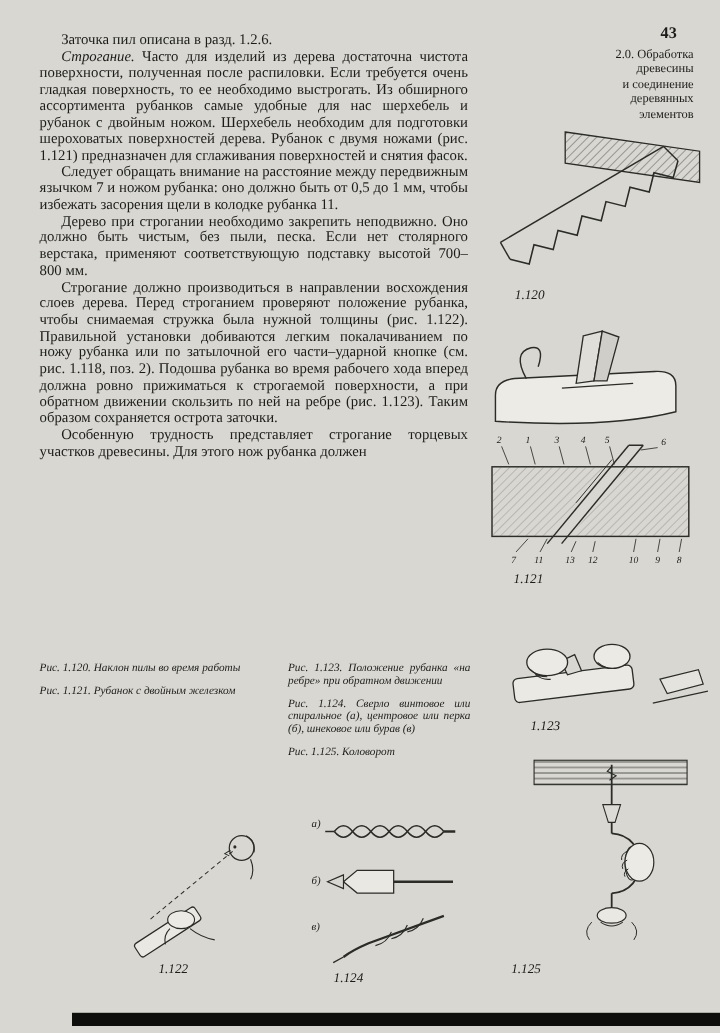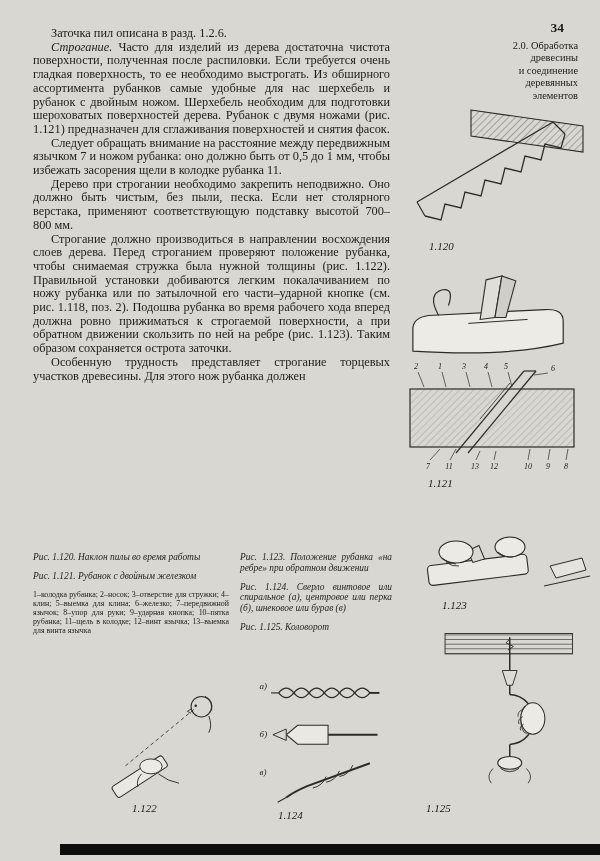--- a/index.html
+++ b/index.html
@@ -46,21 +46,21 @@
     <defs>
       <pattern id="hatchD" width="5" height="5" patternUnits="userSpaceOnUse" patternTransform="rotate(45)">
         <line x1="0" y1="0" x2="0" y2="5" stroke="#4c4c48" stroke-width="0.8"></line>
       </pattern>
       <pattern id="hatchH" width="6" height="5" patternUnits="userSpaceOnUse">
         <line x1="0" y1="2.5" x2="6" y2="2.5" stroke="#4c4c48" stroke-width="0.8"></line>
       </pattern>
     </defs>
   </svg>
 
-  <div class="page-number">34</div>
+  <div class="page-number">43</div>
   <div class="section-header">2.0. Обработка
 древесины
 и соединение
 деревянных
 элементов</div>
 
   <div class="main-col">
     <p class="para">Заточка пил описана в разд. 1.2.6.</p>
     <p class="para"><span class="lead">Строгание.</span><span> Часто для изделий из дерева достаточна чистота поверхности, полученная после распиловки. Если требуется очень гладкая поверхность, то ее необходимо выстрогать. Из обширного ассортимента рубанков самые удобные для нас шерхебель и рубанок с двойным ножом. Шерхебель необходим для подготовки шероховатых поверхностей дерева. Рубанок с двумя ножами (рис. 1.121) предназначен для сглаживания поверхностей и снятия фасок.</span></p>
     <p class="para">Следует обращать внимание на расстояние между передвижным язычком 7 и ножом рубанка: оно должно быть от 0,5 до 1 мм, чтобы избежать засорения щели в колодке рубанка 11.</p>
@@ -157,21 +157,20 @@
       <ellipse cx="94" cy="146" rx="13" ry="7" fill="#e9e8e2" stroke="#2b2b28" stroke-width="1.1"></ellipse>
       <path d="M84,152 q10,7 20,0" fill="none" stroke="#2b2b28" stroke-width="1"></path>
       <path d="M76,152 q-8,8 -2,16 M112,152 q8,8 2,16" fill="none" stroke="#2b2b28" stroke-width="0.9"></path>
     </svg>
     <span class="fig-num" style="margin-left:8px; margin-top:4px;">1.125</span>
   </div>
 
   <div class="captions-left">
     <p class="cap-title">Рис. 1.120. Наклон пилы во время работы</p>
     <p class="cap-title">Рис. 1.121. Рубанок с двойным железком</p>
-    <p class="cap-legend">1–колодка рубанка; 2–носок; 3–отверстие для стружки; 4–клин; 5–выемка для клина; 6–железко; 7–передвижной язычок; 8–упор для руки; 9–ударная кнопка; 10–пятка рубанка; 11–щель в колодке; 12–винт язычка; 13–выемка для винта язычка</p>
   </div>
 
   <div class="captions-right">
     <p class="cap-title">Рис. 1.123. Положение рубанка «на ребре» при обратном движении</p>
     <p class="cap-title">Рис. 1.124. Сверло винтовое или спиральное (а), центровое или перка (б), шнековое или бурав (в)</p>
     <p class="cap-title">Рис. 1.125. Коловорот</p>
   </div>
 
   <div class="figure" style="left:88px; top:688px; width:152px;">
     <svg width="152" height="112" viewBox="0 0 152 120">

